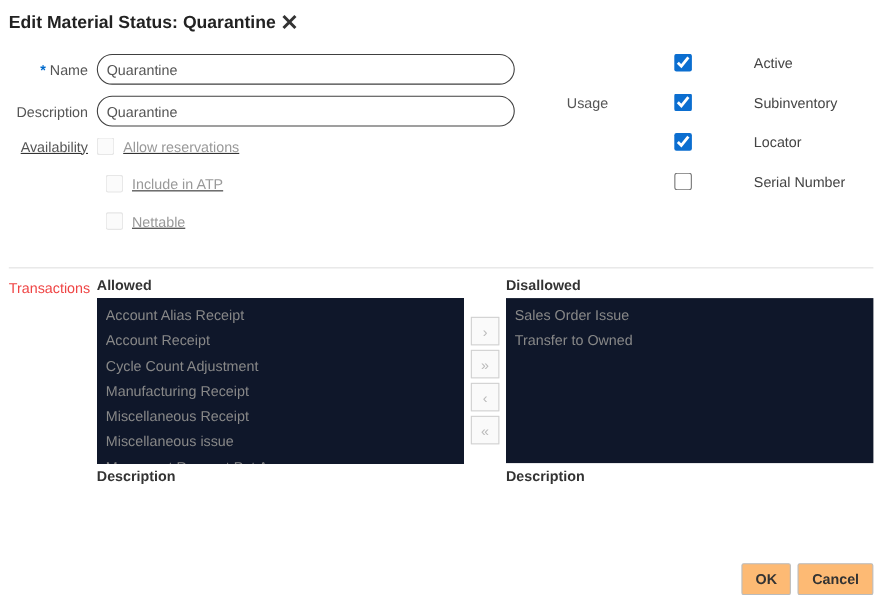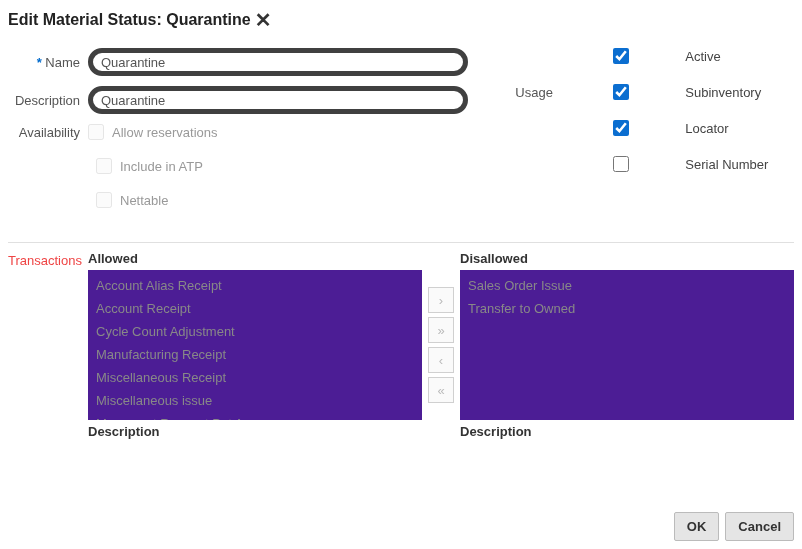--- a/index.html
+++ b/index.html
@@ -9,53 +9,53 @@
     .header h2 { font-size: 16px; font-weight: bold; color: #222; }
     .close-x { font-size: 20px; font-weight: bold; color: #333; cursor: pointer; padding: 0 4px; }
 
     .form-area { display: flex; padding: 4px 8px 16px 8px; }
     .left-col { flex: 0 0 62%; }
     .right-col { flex: 1; padding-left: 20px; }
 
     .form-row { display: flex; align-items: center; margin-bottom: 10px; }
     .form-row .label { width: 80px; text-align: right; padding-right: 8px; font-size: 13px; color: #555; }
     .form-row .required::before { content: "* "; color: #006acc; font-weight: bold; }
-    .form-row input[type="text"] { width: 380px; height: 28px; padding: 4px 8px; border: 5px solid #404040; border-radius: 14px; font-size: 13px; color: #555; }
+    .form-row input[type="text"] { width: 380px; height: 28px; padding: 4px 8px; border: 1px solid #404040; border-radius: 14px; font-size: 13px; color: #555; }
 
-    .cb-row { display: flex; align-items: center; margin-bottom: 18px; margin-left: 88px; }
+    .cb-row { display: flex; align-items: center; margin-bottom: 18px; margin-left: 88px; text-decoration: underline; }
     .cb-row.first { margin-left: 0; }
     .cb-row .label-left { width: 80px; text-align: right; padding-right: 8px; font-size: 13px; color: #555; }
     .cb-row input[type="checkbox"] { width: 16px; height: 16px; margin-right: 8px; accent-color: #0b6ed0; }
     .cb-row input[type="checkbox"]:disabled { opacity: 0.55; }
     .cb-row .cb-label { color: #999; font-size: 13px; }
 
     .right-cb-row { display: flex; align-items: center; margin-bottom: 20px; gap: 48px; }
     .right-cb-row .label-left { width: 50px; text-align: left; padding-right: 20px; font-size: 13px; color: #555; }
     .right-cb-row input[type="checkbox"] { width: 16px; height: 16px; margin-right: 8px; accent-color: #0b6ed0; }
     .right-cb-row .cb-label { color: #444; font-size: 13px; }
     .right-cb-row .spacer { width: 50px; }
 
     hr.sep { border: none; border-top: 1px solid #e0e0e0; margin: 0 8px; }
 
     .trans-area { display: flex; padding: 8px 8px 0 8px; }
     .trans-label { width: 80px; text-align: right; padding-right: 8px; font-size: 13px; color: #ef4444; padding-top: 2px; }
     .list-wrap { flex: 1; }
     .list-header { font-size: 13px; font-weight: bold; color: #333; margin-bottom: 4px; }
-    .list-box { background: #4c1d95; height: 150px; overflow-y: scroll; padding: 4px 6px; }
+    .list-box { background: #0f172a; height: 150px; overflow-y: scroll; padding: 4px 6px; }
     .list-box .item { padding: 4px 2px; color: #888; font-size: 13px; }
     .list-box::-webkit-scrollbar { width: 14px; }
     .list-box::-webkit-scrollbar-track { background: #ddd; }
     .list-box::-webkit-scrollbar-thumb { background: #999; }
     .desc-label { font-size: 13px; font-weight: bold; color: #333; margin-top: 4px; }
 
     .shuttle-btns { display: flex; flex-direction: column; justify-content: center; align-items: center; padding: 0 6px; gap: 4px; }
     .shuttle-btns button { width: 26px; height: 26px; border: 1px solid #d0d0d0; background: #fafafa; color: #bbb; cursor: pointer; font-size: 13px; display:flex; align-items:center; justify-content:center; }
 
     .footer { position: absolute; bottom: 8px; right: 8px; display: flex; gap: 6px; }
-    .footer button { padding: 6px 12px; border: 1px solid #bbb; background: #e5e5e5; font-size: 13px; font-weight: bold; color: #333; cursor: pointer; border-radius: 2px; }
+    .footer button { padding: 6px 12px; border: 1px solid #bbb; background: #fdba74; font-size: 13px; font-weight: bold; color: #333; cursor: pointer; border-radius: 2px; }
   </style>
 </head>
 <body>
 
 <div class="header">
   <h2>Edit Material Status: Quarantine</h2>
   <span class="close-x">✕</span>
 </div>
 
 <div class="form-area">

